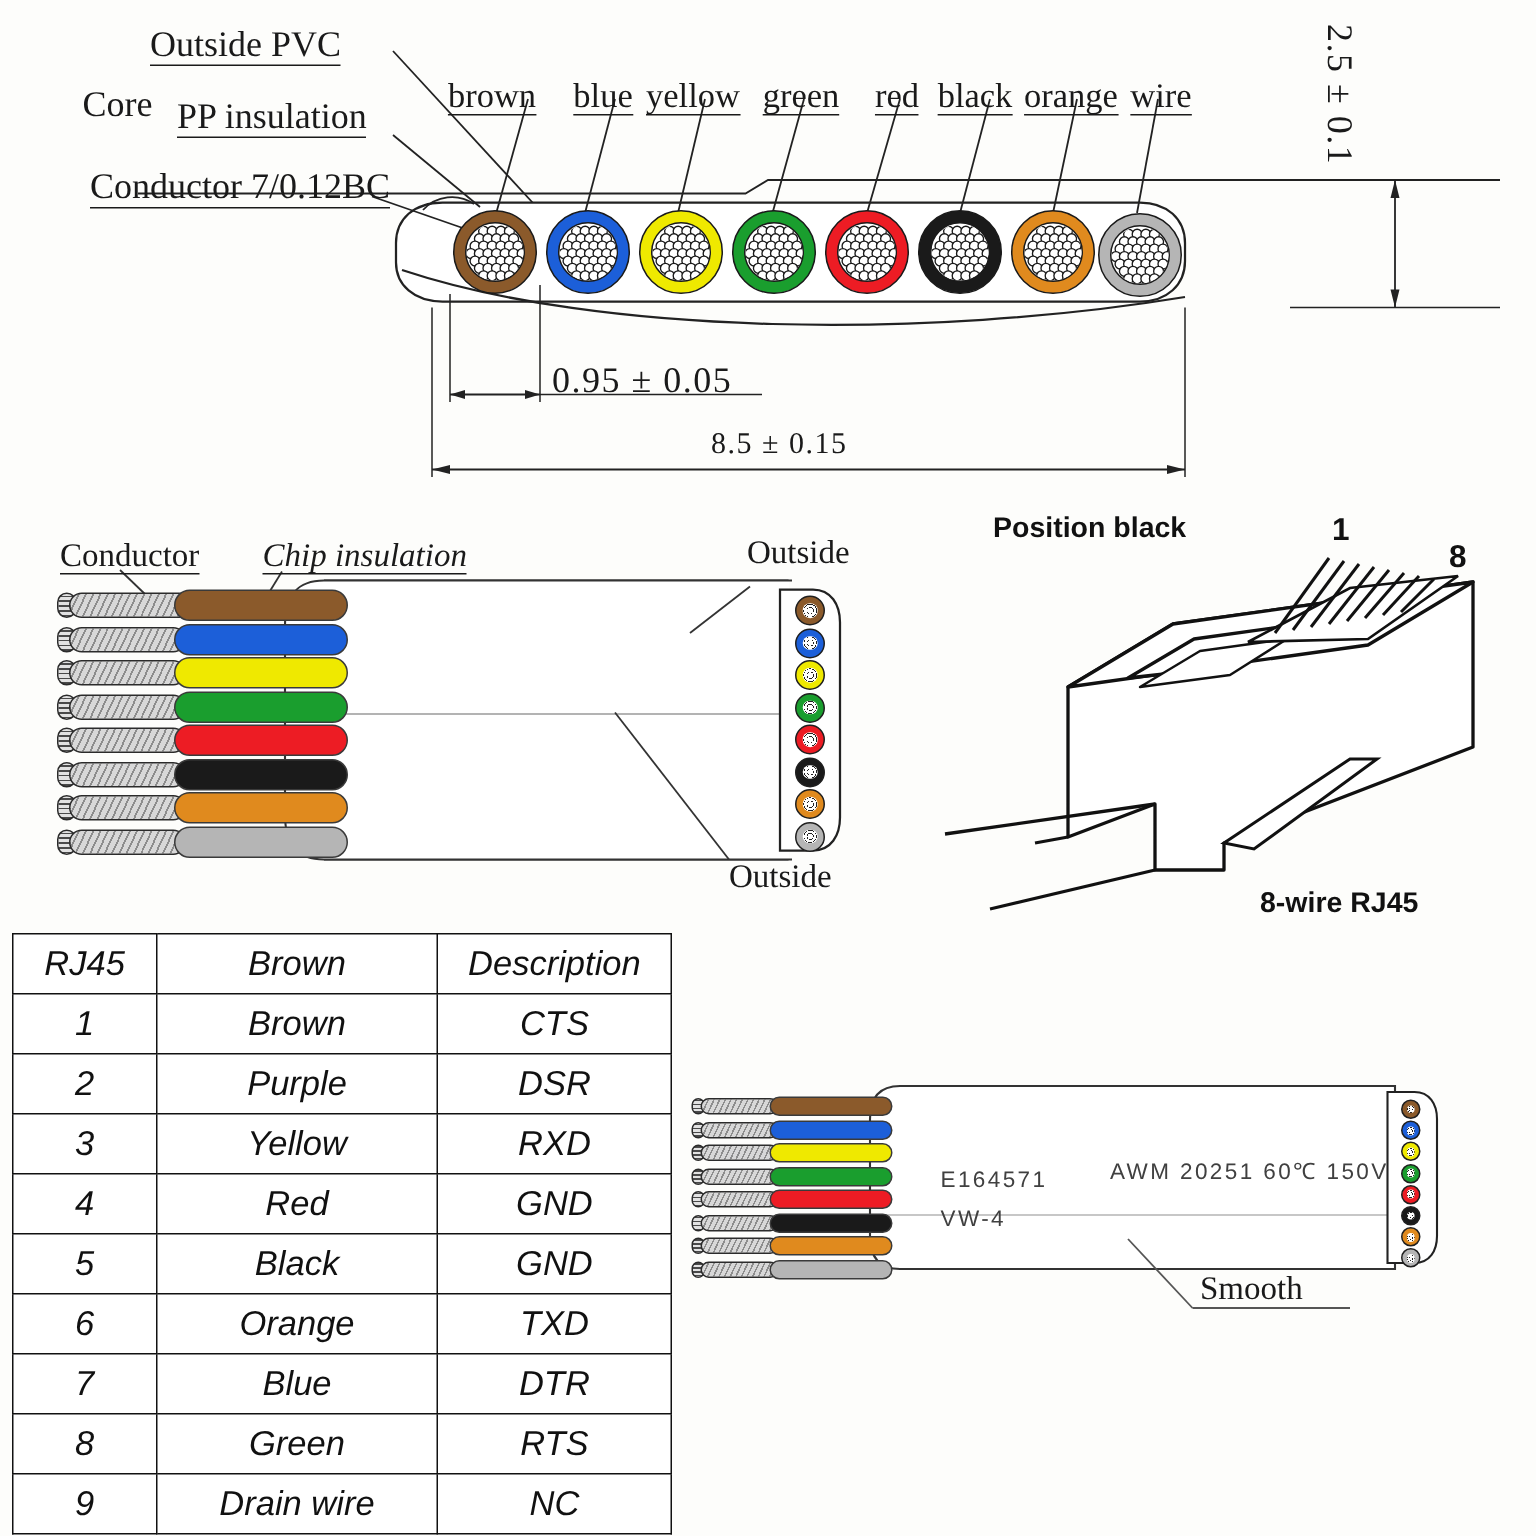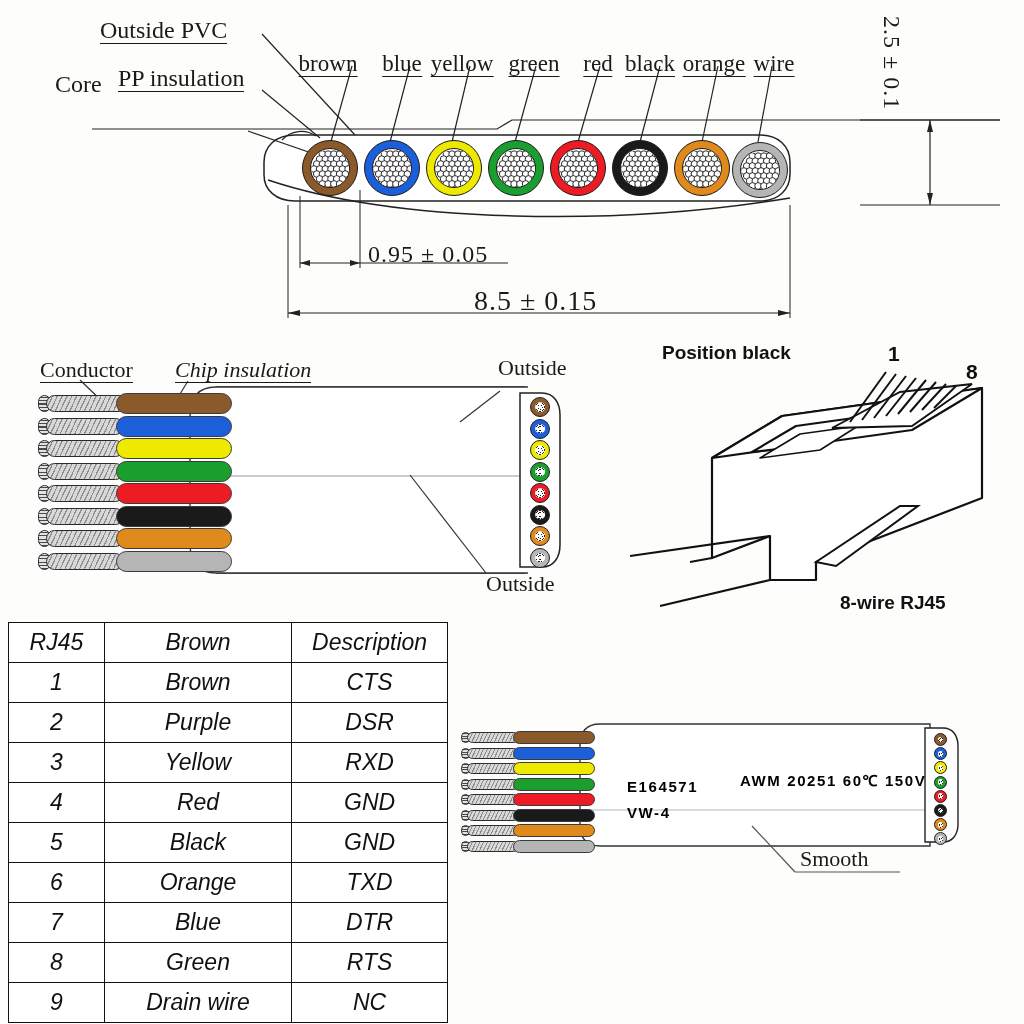--- a/index.html
+++ b/index.html
@@ -120,22 +120,22 @@
   #pin-table .c1 { width: 188px; }
   #pin-table .c2 { width: 156px; }
   #pin-table thead td { font-weight: 400; }
 
   
   #br-cable { position: absolute; left: 455px; top: 700px; width: 560px; height: 200px; }
   .print {
     position: absolute;
     font-family: "Liberation Sans", sans-serif;
     font-size: 15px;
-    font-weight: 700;
-    color: #000000;
+    font-weight: 400;
+    color: #404040;
     letter-spacing: 1.6px;
     white-space: nowrap;
   }
 
   
   #rj45 { position: absolute; left: 600px; top: 330px; width: 424px; height: 300px; }
   .bold-lbl {
     position: absolute;
     font-family: "Liberation Sans", sans-serif;
     font-weight: 700;
@@ -582,37 +582,38 @@
                 <circle cx="22.9" cy="34.9" r="3.3" fill="#fff" stroke="#1a1a1a" stroke-width="0.9"></circle>
                 <circle cx="28.6" cy="34.9" r="3.3" fill="#fff" stroke="#1a1a1a" stroke-width="0.9"></circle>
               </g>
             </svg>
           </div>
         </div>
       </div>
 
     <div class="lbl lbl-ul" style="left:100px;top:18px;font-size:24px;">Outside PVC</div>
 
-    <div class="lbl" style="left:55px;top:72px;font-size:24px;">Core</div>
+    <div class="lbl" style="left:55px;top:58px;font-size:24px;">Core</div>
     <div class="lbl lbl-ul" style="left:118px;top:66px;font-size:24px;">PP insulation</div>
 
+    <div class="lbl lbl-ul" style="left:60px;top:113px;font-size:24px;">Conductor 7/0.12BC</div>
 
     <div class="abs" id="top-wire-labels" style="left:0;top:0;">
         <div class="lbl lbl-ul" style="left: 328px; top: 52px; font-size: 23px; transform: translateX(-50%);">brown</div>
         <div class="lbl lbl-ul" style="left: 402px; top: 52px; font-size: 23px; transform: translateX(-50%);">blue</div>
         <div class="lbl lbl-ul" style="left: 462px; top: 52px; font-size: 23px; transform: translateX(-50%);">yellow</div>
         <div class="lbl lbl-ul" style="left: 534px; top: 52px; font-size: 23px; transform: translateX(-50%);">green</div>
         <div class="lbl lbl-ul" style="left: 598px; top: 52px; font-size: 23px; transform: translateX(-50%);">red</div>
         <div class="lbl lbl-ul" style="left: 650px; top: 52px; font-size: 23px; transform: translateX(-50%);">black</div>
         <div class="lbl lbl-ul" style="left: 714px; top: 52px; font-size: 23px; transform: translateX(-50%);">orange</div>
         <div class="lbl lbl-ul" style="left: 774px; top: 52px; font-size: 23px; transform: translateX(-50%);">wire</div>
       </div>
 
     <div class="dim" style="left:368px;top:241px;font-size:24px;">0.95 ± 0.05</div>
-    <div class="dim" style="left:474px;top:285px;font-size:28px;">8.5 ± 0.15</div>
+    <div class="dim" style="left:474px;top:285px;font-size:20px;">8.5 ± 0.15</div>
     <div class="dim" style="left:905px;top:16px;font-size:24px;transform:rotate(90deg);transform-origin:left top;">2.5 ± 0.1</div>
   </div>
 
   <div id="mid-cable">
 
     <svg width="590" height="285" style="position:absolute;left:0;top:0;">
 
       <path d="M 196 42
                L 505 42
                L 505 228

